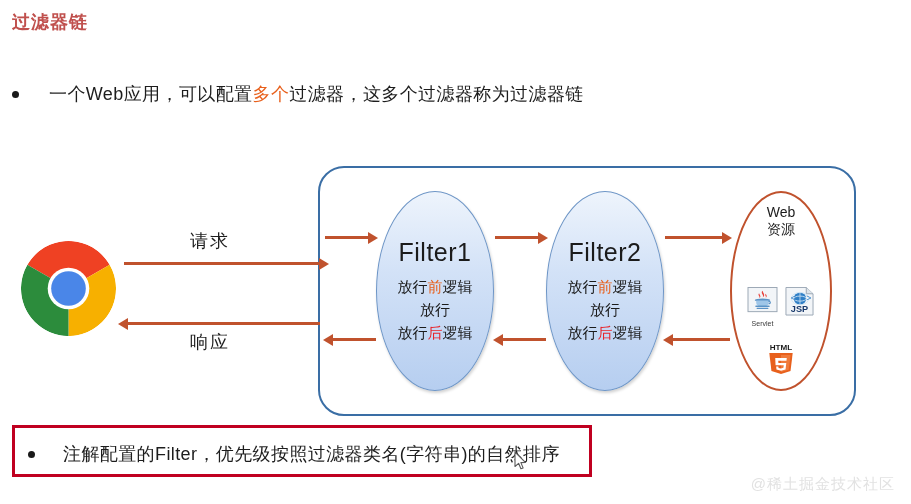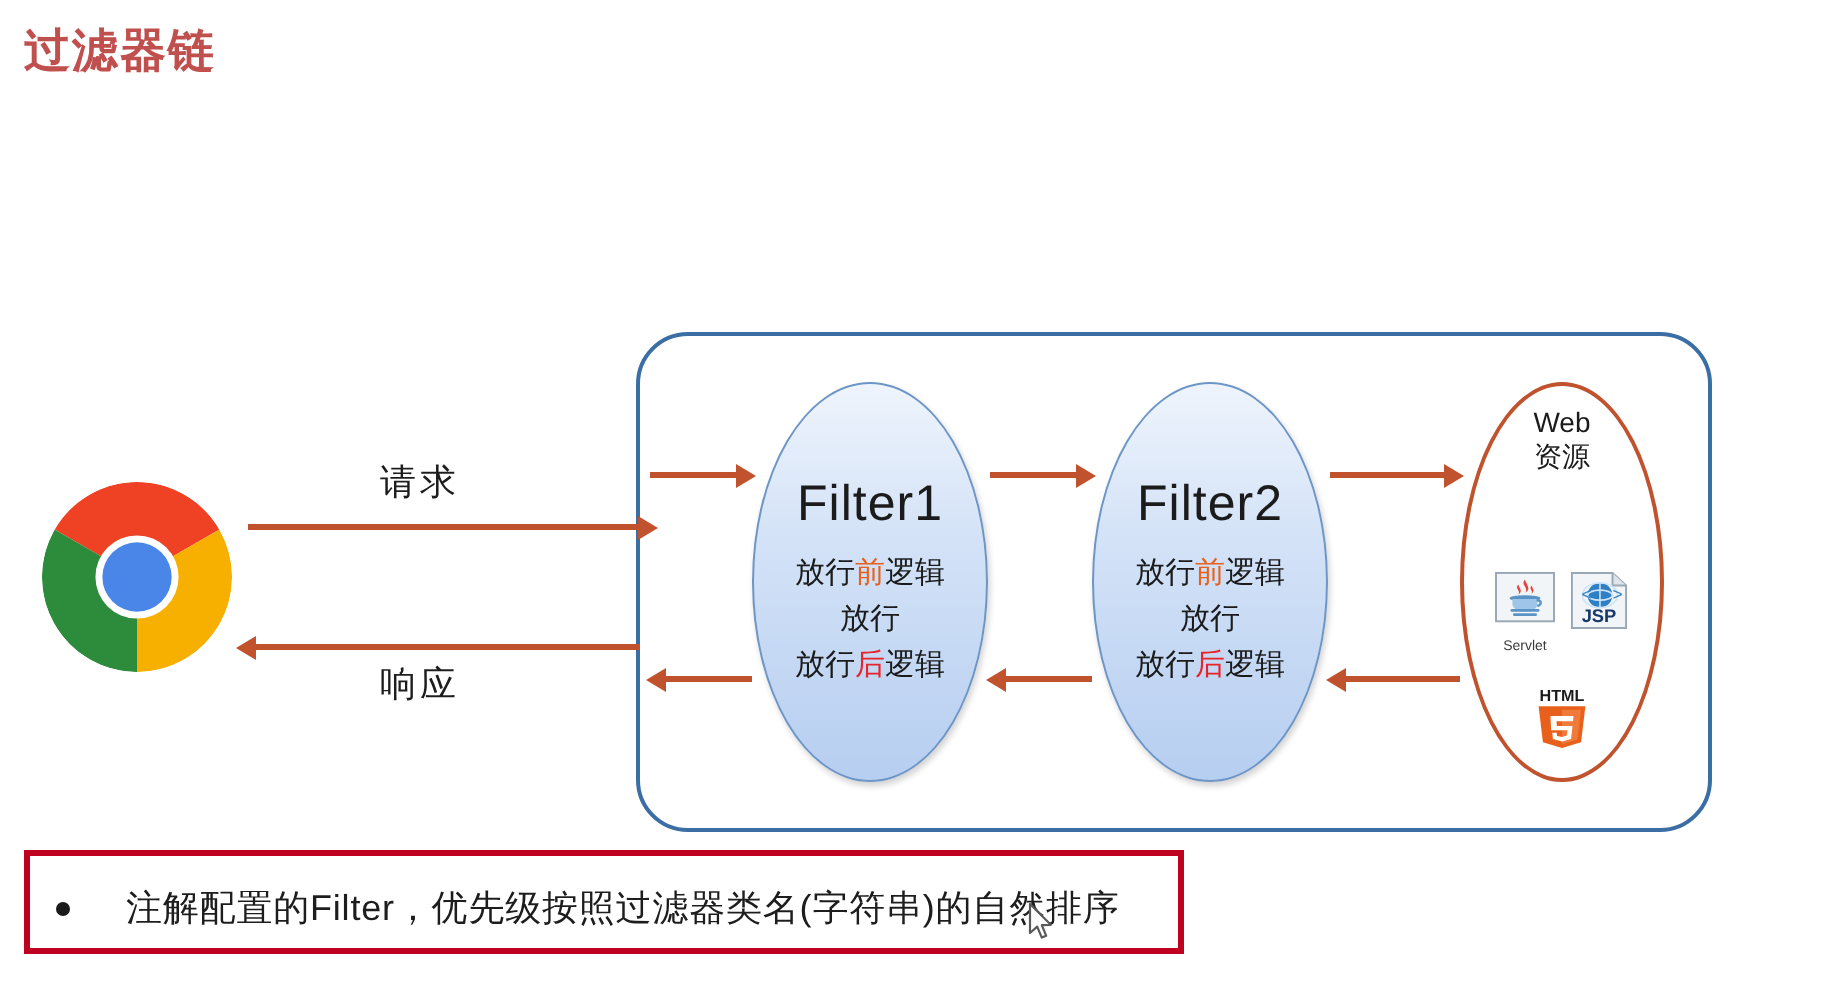--- a/index.html
+++ b/index.html
@@ -16,21 +16,21 @@
     height: 504px;
     background: #ffffff;
     overflow: hidden;
   }
 
   
   #slide-title {
     position: absolute;
     left: 12px;
     top: 13px;
-    font-size: 23px;
+    font-size: 18px;
     font-weight: 700;
     letter-spacing: 1px;
     color: #c0504d;
     line-height: 1.1;
     white-space: nowrap;
   }
 
   
   #top-bullet {
     position: absolute;
@@ -243,20 +243,24 @@
     line-height: 1;
   }
 </style>
 </head>
 <body>
 
 <div id="page">
 
   <div id="slide-title">过滤器链</div>
 
+  <div id="top-bullet">
+    <span class="dot"></span>
+    <span class="txt"><span>一个Web应用，可以配置</span><span class="hl-orange">多个</span><span>过滤器，这多个过滤器称为过滤器链</span></span>
+  </div>
 
   <div id="diagram">
 
     <div id="chain-box"></div>
 
     <div id="chrome-logo">
       <svg viewBox="0 0 100 100" width="99" height="99" aria-hidden="true">
         <defs>
           <clipPath id="clipCircle">
               <circle cx="50" cy="50" r="48"></circle>
@@ -357,14 +361,15 @@
     <span class="dot"></span>
     <span class="txt">注解配置的Filter，优先级按照过滤器类名(字符串)的自然排序</span>
   </div>
 
   <div id="cursor">
     <svg viewBox="0 0 14 20" width="14" height="20" aria-hidden="true">
       <path d="M1 1 L1 15.5 L4.6 12.3 L6.9 17.8 L9.1 16.9 L6.9 11.6 L11.4 11.4 Z" fill="#ffffff" stroke="#5a5a5a" stroke-width="1.1" stroke-linejoin="round"></path>
     </svg>
   </div>
 
+  <div id="watermark">@稀土掘金技术社区</div>
 
 </div>
 
 </body></html>

